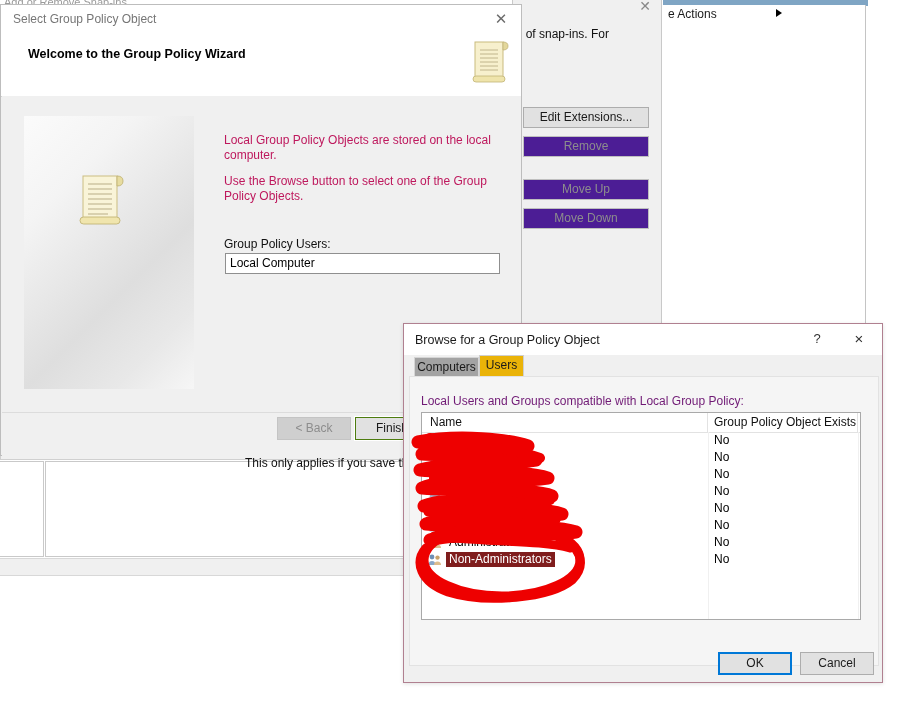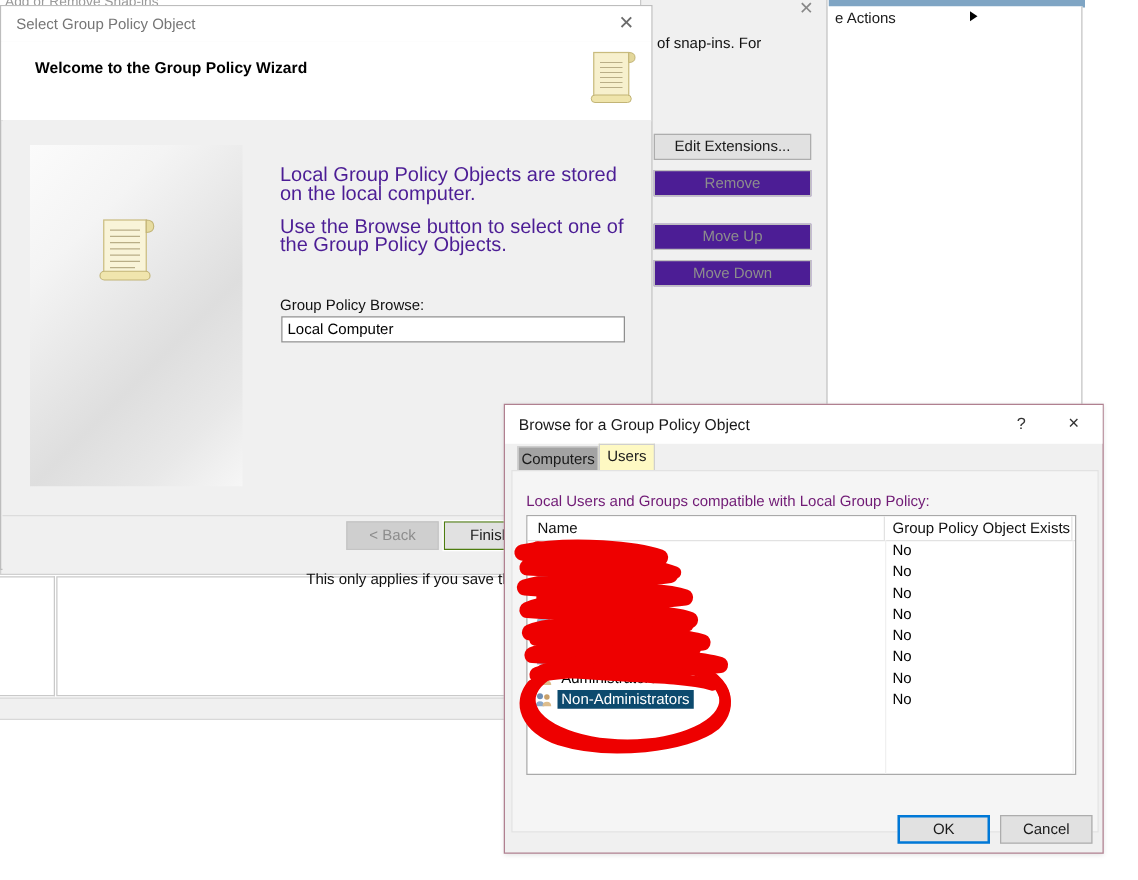--- a/index.html
+++ b/index.html
@@ -130,21 +130,21 @@
     background: #f0f0f0;
   }
   .wiz-sidepanel {
     position: absolute; left: 22px; top: 20px; width: 170px; height: 273px;
     background: linear-gradient(135deg, #fbfbfb 0%, #f4f4f4 25%, #dedede 62%, #e8e8e8 82%, #f6f6f6 100%);
   }
   .scroll-icon-small {
     position: absolute; left: 52px; top: 55px; width: 52px; height: 60px;
   }
   .wiz-para {
-    position: absolute; font-size: 16px; color: #4c1d95; line-height: 15px;
+    position: absolute; font-size: 12px; color: #be185d; line-height: 15px;
   }
   #wiz-para-1 { left: 222px; top: 37px; width: 280px; }
   #wiz-para-2 { left: 222px; top: 78px; width: 280px; }
   .wiz-field-label {
     position: absolute; left: 222px; top: 141px; font-size: 12px; color: #111;
   }
   .wiz-input {
     position: absolute; left: 223px; top: 157px; width: 275px; height: 21px;
     background: #ffffff; border: 1px solid #8f8f8f; box-sizing: border-box;
     font-family: "Liberation Sans", sans-serif; font-size: 12px; color: #000;
@@ -191,21 +191,21 @@
              text-align: center; line-height: 22px; font-size: 13px; color: #333; }
   .bd-close { position: absolute; left: 438px; top: 4px; width: 34px; height: 22px;
              text-align: center; line-height: 22px; font-size: 15px; color: #333; }
   .bd-tabstrip { position: absolute; left: 5px; top: 31px; width: 470px; height: 22px; }
   .bd-tab {
     position: absolute; top: 2px; height: 20px;
     background: #a3a3a3; border: 1px solid #d5d5d5; border-bottom: none;
     box-sizing: border-box; font-size: 12px; color: #1a1a1a;
     text-align: center; line-height: 18px;
   }
-  .bd-tab.active { background: #fef9c3; top: 0px; height: 22px; border-color: #cfcfcf; }
+  .bd-tab.active { background: #eab308; top: 0px; height: 22px; border-color: #cfcfcf; }
   #tab-computers { left: 5px; width: 65px; }
   #tab-users { left: 70px; width: 45px; }
   .bd-panel {
     position: absolute; left: 5px; top: 52px; width: 470px; height: 290px;
     background: #f5f5f5; border: 1px solid #e2e2e2; box-sizing: border-box;
   }
   .bd-desc { position: absolute; left: 421px; top: 394px; font-size: 12px; color: #701a75; white-space: nowrap; }
   .bd-list {
     position: absolute; left: 421px; top: 412px; width: 440px; height: 208px;
     background: #ffffff; border: 1px solid #a9a9a9; box-sizing: border-box;
@@ -228,21 +228,21 @@
   .lv-body { position: absolute; left: 0; top: 19px; width: 438px; height: 188px; }
   .lv-row { position: relative; height: 17px; }
   .lv-icon {
     position: absolute; left: 6px; top: 2px; width: 14px; height: 13px;
   }
   .lv-name {
     position: absolute; left: 24px; top: 1px; height: 15px;
     font-size: 12px; color: #000; line-height: 15px; padding: 0 3px;
     white-space: nowrap;
   }
-  .lv-row.selected .lv-name { background: #0c4a6e; color: #ffffff; }
+  .lv-row.selected .lv-name { background: #7f1d1d; color: #ffffff; }
   .lv-exists {
     position: absolute; left: 292px; top: 1px;
     font-size: 12px; color: #000; line-height: 15px;
   }
   .lv-colsep { position: absolute; left: 286px; top: 19px; width: 1px; height: 188px; background: #f0f0f0; }
   .lv-colsep2 { position: absolute; left: 436px; top: 19px; width: 1px; height: 188px; background: #f0f0f0; }
 
   .bd-btn {
     position: absolute; top: 652px; height: 23px; width: 74px;
     background: #e1e1e1; border: 1px solid #adadad; box-sizing: border-box;
@@ -317,21 +317,21 @@
             <line x1="12" y1="23" x2="36" y2="23"></line>
             <line x1="12" y1="28" x2="36" y2="28"></line>
             <line x1="12" y1="33" x2="36" y2="33"></line>
             <line x1="12" y1="38" x2="36" y2="38"></line>
             <line x1="12" y1="43" x2="32" y2="43"></line>
           </g>
         </svg>
       </div>
       <div class="wiz-para" id="wiz-para-1">Local Group Policy Objects are stored on the local computer.</div>
       <div class="wiz-para" id="wiz-para-2">Use the Browse button to select one of the Group Policy Objects.</div>
-      <div class="wiz-field-label">Group Policy Browse:</div>
+      <div class="wiz-field-label">Group Policy Users:</div>
       <div class="wiz-input">Local Computer</div>
       <div class="wiz-browse-btn">Browse...</div>
       <div class="wiz-check-box"></div>
       <div class="wiz-check-text">Allow the focus of the Group Policy Snap-in to be changed when launching from the command line. This only applies if you save the console.</div>
     </div>
 
     <div class="wiz-footer"></div>
   </div>
   <div class="wiz-foot-btn" id="wiz-back">&lt; Back</div>
   <div class="wiz-foot-btn" id="wiz-finish">Finish</div>

